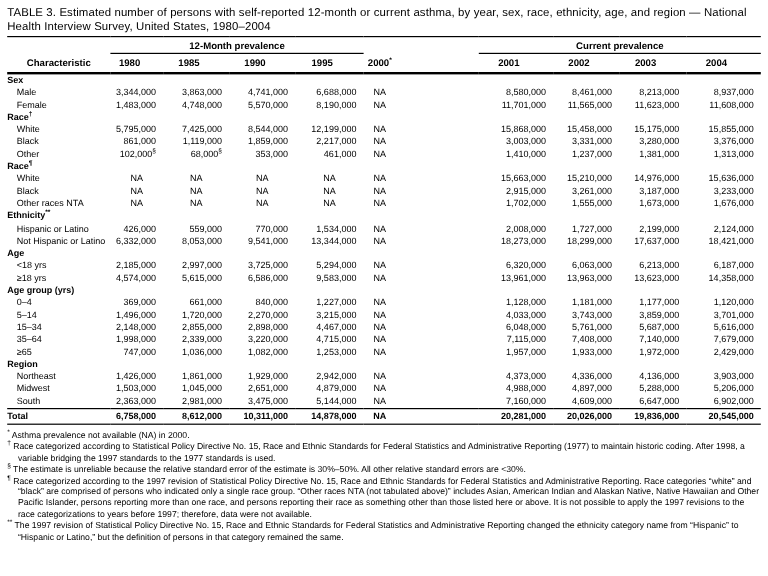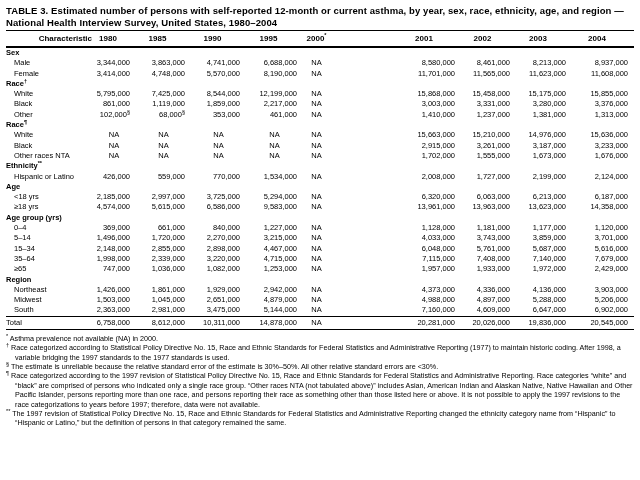--- a/index.html
+++ b/index.html
@@ -5,47 +5,47 @@
   html,body { margin:0; padding:0; background:#fff; }
   body {
     width:640px; height:480px; overflow:hidden;
     font-family:"Liberation Sans", sans-serif;
     color:#000;
     -webkit-font-smoothing:antialiased;
   }
   .page { padding:5px 6px 0 6px; width:628px; }
 
   .title {
-    font-size:9.5px; font-weight:bold; line-height:11.5px;
+    font-size:9.5px; font-weight:normal; line-height:11.5px;
     letter-spacing:0.1px; margin-bottom:2px;
   }
 
   table.main {
     width:628px; border-collapse:collapse; table-layout:fixed;
     border-top:1.5px solid #000;
     border-bottom:1.5px solid #000;
   }
   thead th { font-size:8px; font-weight:bold; padding:0; vertical-align:bottom; }
   tr.group-row th { padding-top:3px; }
   tr.group-row .underline {
     border-bottom:1px solid #000; text-align:center; padding-bottom:1px;
   }
   tr.year-row th {
     border-bottom:2px solid #000;
     padding:3px 12px 3px 0; white-space:nowrap;
   }
-  tr.year-row th.char-head { text-align:right; padding:3px 0 3px 0; }
+  tr.year-row th.char-head { text-align:center; padding:3px 0 3px 0; }
   tr.year-row th.c2000 { text-align:center; padding:3px 0 3px 0; }
 
   tbody td { font-size:7.5px; line-height:10.3px; padding:0; vertical-align:bottom; white-space:nowrap; }
   td.section { font-weight:bold; text-align:left; }
   td.rowlabel { text-align:left; padding-left:8px; }
   td.num { text-align:right; padding-right:6px; }
   td.na { text-align:center; }
-  tr.total-row td { font-weight:normal; border-top:1px solid #000; line-height:12px; }
+  tr.total-row td { font-weight:bold; border-top:1px solid #000; line-height:12px; }
   tr.total-row td.rowlabel { padding-left:0; }
 
   sup { font-size:5.5px; vertical-align:super; line-height:0; }
 
   .footnotes { margin-top:4px; width:628px; }
   .footnote {
     font-size:7.2px; line-height:9.4px;
     padding-left:9px; text-indent:-9px;
   }
 </style>
@@ -64,20 +64,31 @@
         <col style="width:55px">
         <col style="width:57px">
       <col style="width:27px">
         <col style="width:69px">
         <col style="width:62px">
         <col style="width:55px">
         <col style="width:56px">
         <col style="width:62px">
     </colgroup>
     <thead>
+      <tr class="group-row">
+        <th></th>
+        <th colspan="4">
+          <div class="underline">12-Month prevalence</div>
+        </th>
+        <th></th>
+        <th></th>
+        <th colspan="4">
+          <div class="underline">Current prevalence</div>
+        </th>
+      </tr>
       <tr class="year-row">
         <th class="char-head">Characteristic</th>
         <th>1980</th>
         <th>1985</th>
         <th>1990</th>
         <th>1995</th>
         <th class="c2000"><span>2000</span><sup>*</sup></th>
         <th></th>
         <th>2001</th>
         <th>2002</th>
@@ -97,21 +108,21 @@
           <td class="num">6,688,000</td>
           <td class="na">NA</td>
           <td></td>
           <td class="num">8,580,000</td>
           <td class="num">8,461,000</td>
           <td class="num">8,213,000</td>
           <td class="num">8,937,000</td>
         </tr>
         <tr>
           <td class="rowlabel">Female</td>
-          <td class="num">3,414,000</td>
+          <td class="num">1,483,000</td>
           <td class="num">4,748,000</td>
           <td class="num">5,570,000</td>
           <td class="num">8,190,000</td>
           <td class="na">NA</td>
           <td></td>
           <td class="num">11,701,000</td>
           <td class="num">11,565,000</td>
           <td class="num">11,623,000</td>
           <td class="num">11,608,000</td>
         </tr>
@@ -207,20 +218,33 @@
           <td class="num">426,000</td>
           <td class="num">559,000</td>
           <td class="num">770,000</td>
           <td class="num">1,534,000</td>
           <td class="na">NA</td>
           <td></td>
           <td class="num">2,008,000</td>
           <td class="num">1,727,000</td>
           <td class="num">2,199,000</td>
           <td class="num">2,124,000</td>
+        </tr>
+        <tr>
+          <td class="rowlabel">Not Hispanic or Latino</td>
+          <td class="num">6,332,000</td>
+          <td class="num">8,053,000</td>
+          <td class="num">9,541,000</td>
+          <td class="num">13,344,000</td>
+          <td class="na">NA</td>
+          <td></td>
+          <td class="num">18,273,000</td>
+          <td class="num">18,299,000</td>
+          <td class="num">17,637,000</td>
+          <td class="num">18,421,000</td>
         </tr>
         <tr>
           <td colspan="11" class="section">Age</td>
         </tr>
         <tr>
           <td class="rowlabel">&lt;18 yrs</td>
           <td class="num">2,185,000</td>
           <td class="num">2,997,000</td>
           <td class="num">3,725,000</td>
           <td class="num">5,294,000</td>

